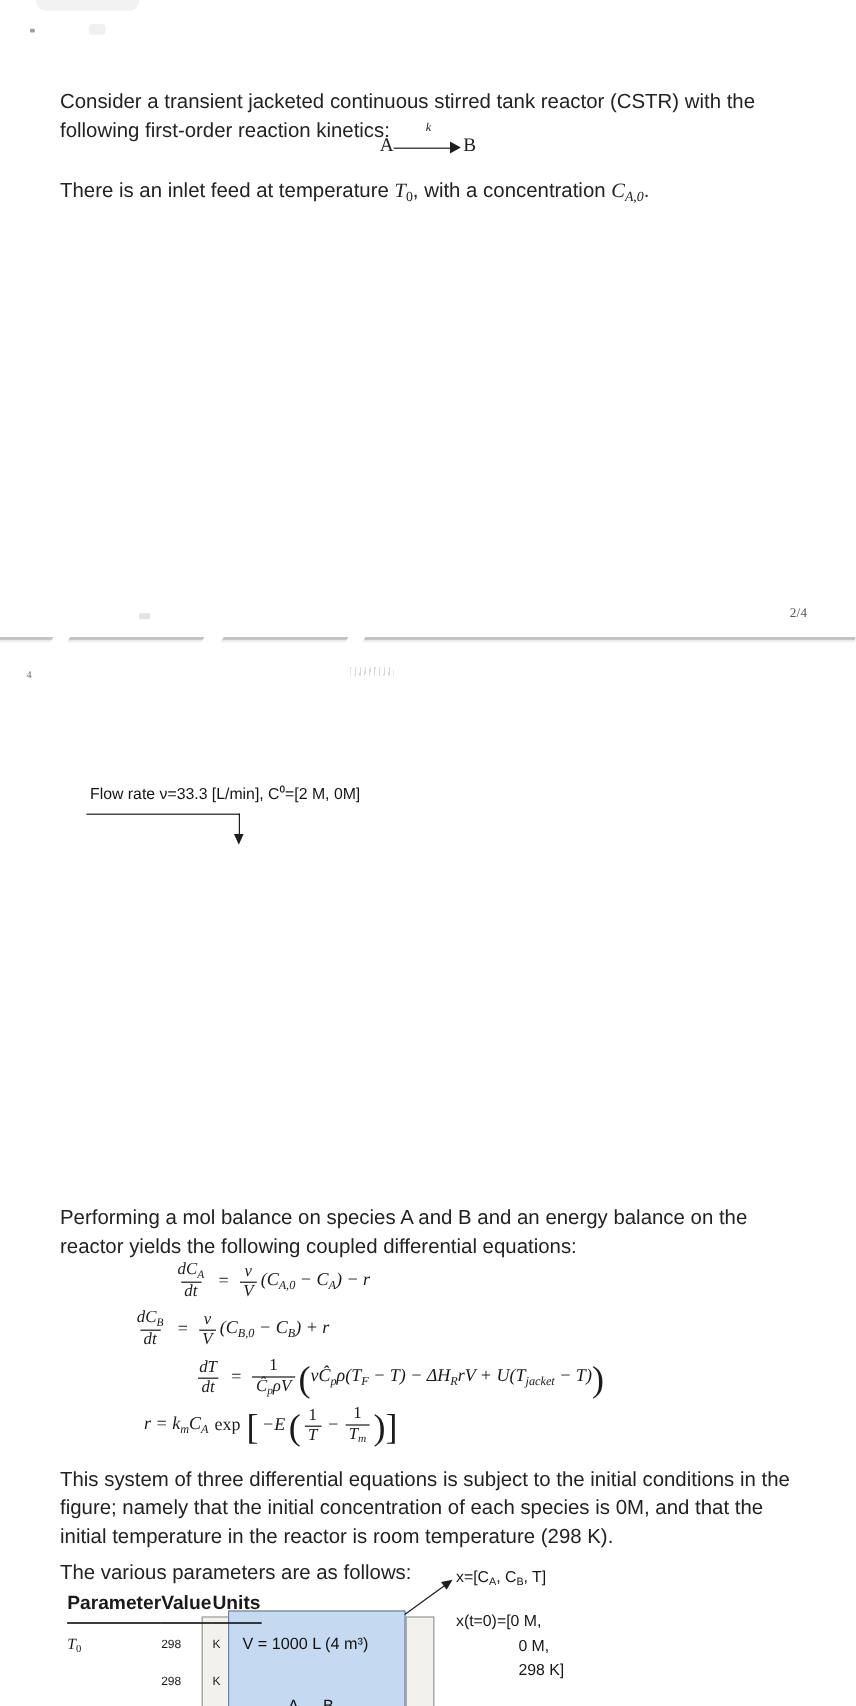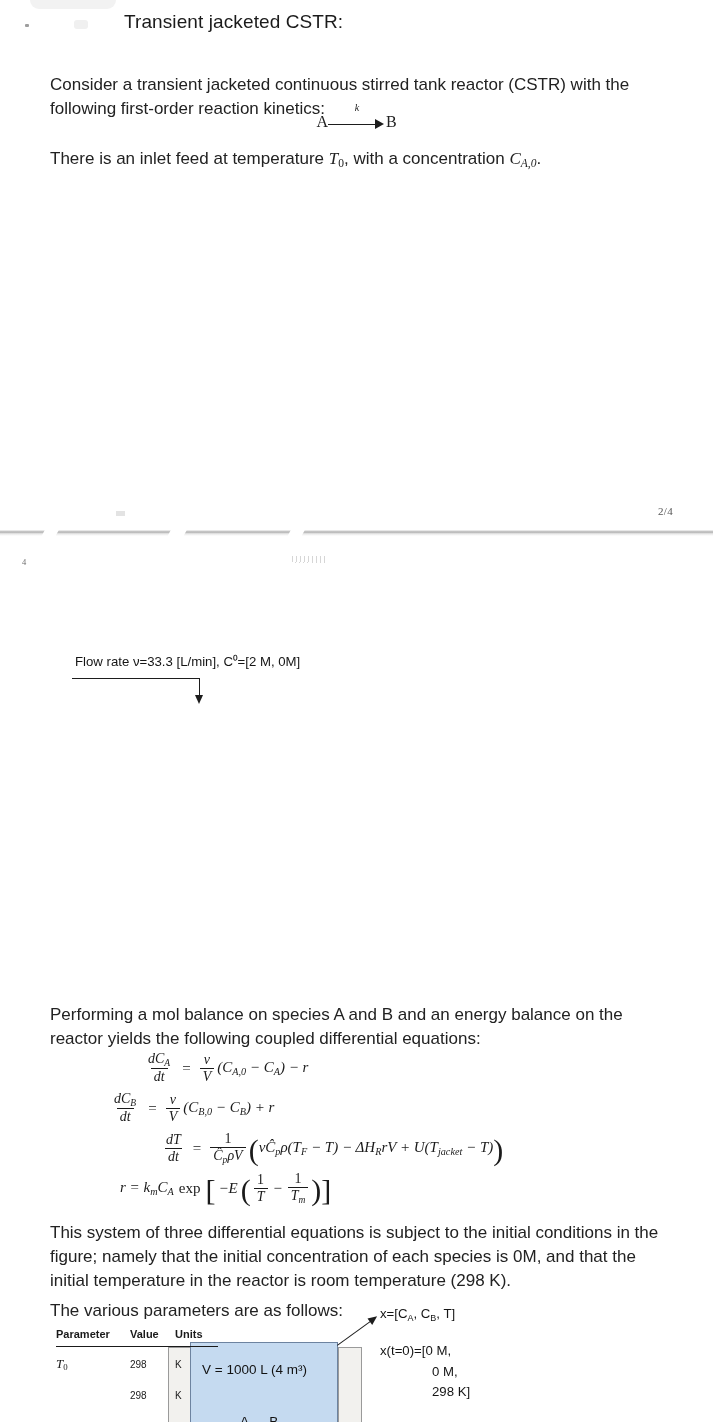--- a/index.html
+++ b/index.html
@@ -302,21 +302,21 @@
 
   
   #param-table {
     position: absolute;
     left: 56px;
     top: 1328px;
     width: 162px;
     border-collapse: collapse;
   }
   #param-table th {
-    font-size: 11px;
+    font-size: 16px;
     font-weight: bold;
     text-align: left;
     padding: 0 0 6px 0;
     color: #1a1a1a;
     font-family: "Liberation Sans", sans-serif;
   }
   #param-table thead tr { border-bottom: 1.4px solid #1a1a1a; }
   #param-table td {
     font-size: 10px;
     padding: 9px 0 9px 0;
@@ -334,21 +334,20 @@
 </style>
 </head>
 <body>
 
 <div class="page" id="page-one">
 
   <div class="top-shade"></div>
   <div class="corner-dot"></div>
   <div class="corner-smudge"></div>
 
-  <div class="doc-title">Transient jacketed CSTR:</div>
 
   <div class="para" id="p-intro">Consider a transient jacketed continuous stirred tank reactor (CSTR) with the following first-order reaction kinetics:</div>
 
   <div class="rxn">
     <span class="math-up">A</span><span class="arrow-wrap">
       <span class="k">k</span>
       <span class="shaft"></span><span class="head"></span>
     </span><span class="math-up">B</span>
   </div>
 

